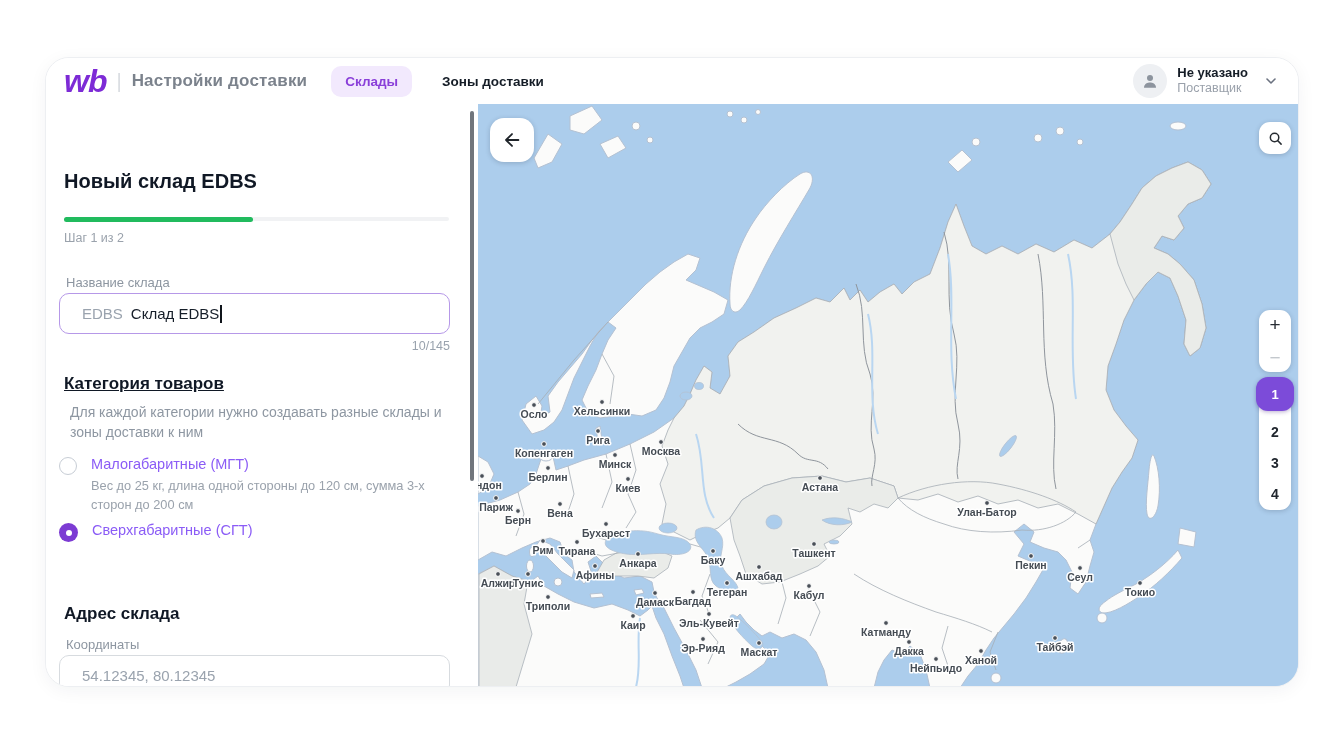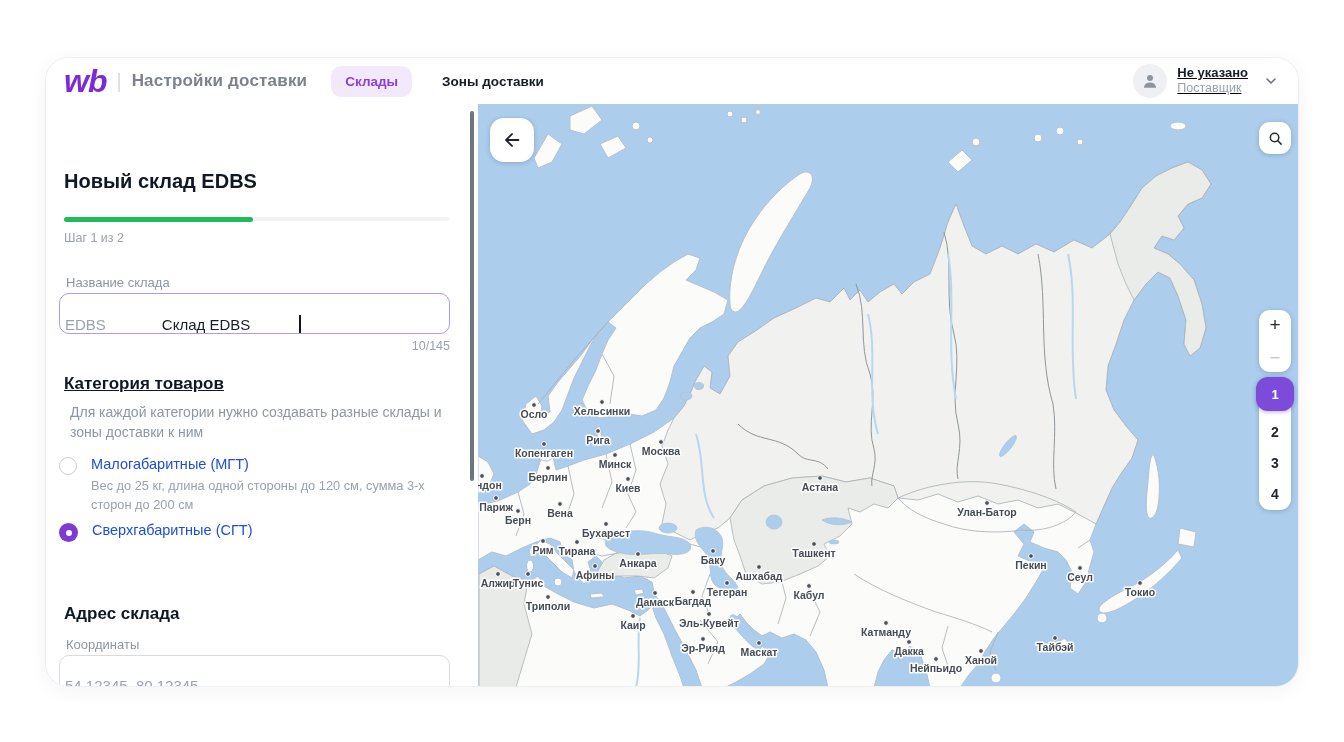--- a/index.html
+++ b/index.html
@@ -10,53 +10,53 @@
     box-shadow:0 4px 18px rgba(20,30,50,.05); overflow:hidden; }
   
   .hdr { position:absolute; top:0; left:0; right:0; height:46px; display:flex;
     align-items:center; padding:0 20px 0 18px; background:#fff; z-index:5; }
   .logo { font-size:32px; font-weight:800; color:#7d2bd6; letter-spacing:-1px; line-height:1;font-style:italic; }
   .logo-sep { color:#d8dce1; font-size:20px; margin:0 10px; font-weight:300; }
   .app-title { font-size:17px; font-weight:600; color:#7b828c; letter-spacing:.2px; }
   .tabs { display:flex; align-items:center; margin-left:24px; gap:16px;justify-content:space-between; }
   .tab { font-size:13.5px; font-weight:600; color:#141c26; padding:8px 14px; border-radius:10px; cursor:pointer; }
   .tab.active { background:#f2e9fd; color:#8a3fd9; }
-  .userbox { margin-left:auto; display:flex; align-items:center; gap:10px;text-decoration:underline; }
+  .userbox { margin-left:auto; display:flex; align-items:center; gap:10px; }
   .avatar { width:34px; height:34px; border-radius:50%; background:#eef0f3;
     display:flex; align-items:center; justify-content:center; }
   .user-texts { line-height:1.25; }
   .user-name { font-size:13px; font-weight:700; color:#141c26; }
   .user-role { font-size:12.5px; color:#9aa1ab; }
   .chev { margin-left:6px; }
   
   .panel { position:absolute; left:0; top:46px; width:432px; height:584px; background:#fff; }
   .p-abs { position:absolute; }
   .form-title { left:18px; top:66px; font-size:20px; font-weight:800; color:#101825; }
   .progress { left:18px; top:113px; width:385px; height:4px; background:#f1f2f4; border-radius:3px; }
   .progress-fill { height:5px; margin-top:-0.5px; background:#21bb5e; border-radius:3px; width:49%; }
   .step { left:18px; top:127px; font-size:12.5px; color:#9aa2ac; }
   .fld-label { font-size:13px; color:#8d96a1; }
   .lbl-name { left:20px; top:171px; }
   .input { left:13px; width:391px; height:41px; border:1.5px solid #b698e8; border-radius:10px;
-    background:#fff; display:flex; align-items:flex-end; padding:0 5px; font-size:15px;gap:48px; }
+    background:#fff; display:flex; align-items:center; padding:0 22px; font-size:15px; }
   .input.gray { border:1px solid #d7dbdf; height:40px; }
   .inp-name { top:189px; }
   .inp-prefix { color:#9aa3ae; margin-right:8px; }
   .inp-value { color:#161e29; }
   .caret { display:inline-block; width:1.5px; height:18px; background:#10151b; margin-left:1px; vertical-align:-3px; }
   .counter { left:13px; top:235px; width:391px; text-align:right; font-size:12.5px; color:#9aa3ae; }
   .sec-h { font-size:17px; font-weight:800; color:#101825; }
   .cat-h { left:18px; top:270px;text-decoration:underline; }
   .cat-desc { left:18px; top:298px; width:390px; font-size:14px; color:#8e97a2; line-height:1.45;margin-left:6px; }
   .opt { left:13px; width:400px; display:flex; gap:14px; }
   .opt1 { top:352px; } .opt2 { top:418px; }
   .radio { width:18px; height:18px; border-radius:50%; border:1.5px solid #c7cdd5; background:#fff; flex:0 0 18px; margin-top:1px; }
   .radio.on { border:none; background:#7c3bd3; position:relative; width:19px; height:19px; flex-basis:19px; }
   .radio.on::after { content:""; position:absolute; left:6.5px; top:6.5px; width:6px; height:6px; border-radius:50%; background:#fff; }
-  .opt-label { font-size:14.5px; font-weight:500; color:#1d4ed8; }
+  .opt-label { font-size:14.5px; font-weight:500; color:#8b5cf6; }
   .opt-desc { font-size:12.8px; color:#9aa2ac; line-height:1.5; margin-top:4px; width:362px; }
   .addr-h { left:18px; top:500px; }
   .lbl-coords { left:20px; top:533px; }
   .inp-coords { top:551px; }
   .placeholder { color:#9aa3ae; }
   .scrollbar { position:absolute; left:424px; top:53px; width:4px; height:370px; background:#70757c; border-radius:2px; }
   
   .map { position:absolute; left:432px; top:46px; width:822px; height:584px; background:#accdec; overflow:hidden; }
   .map svg.geo { position:absolute; left:0; top:0; }
   .mapbtn { position:absolute; background:#fff; border-radius:14px;

